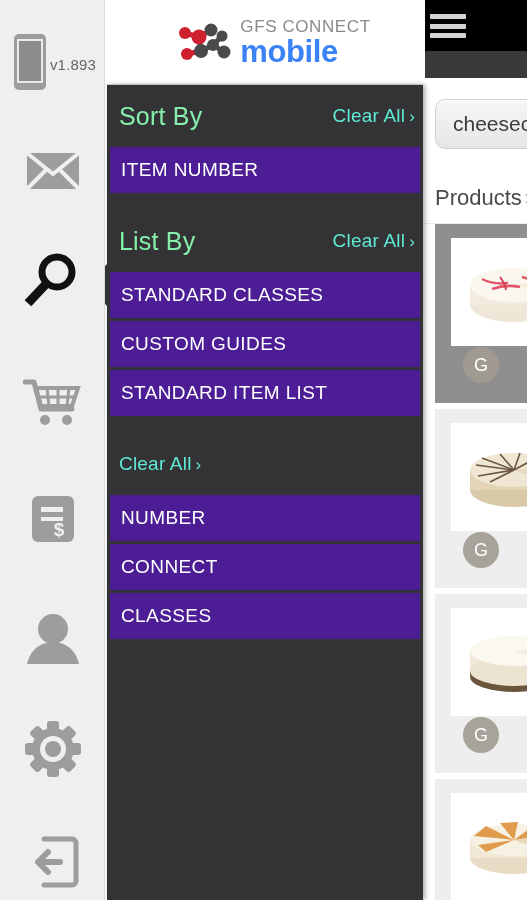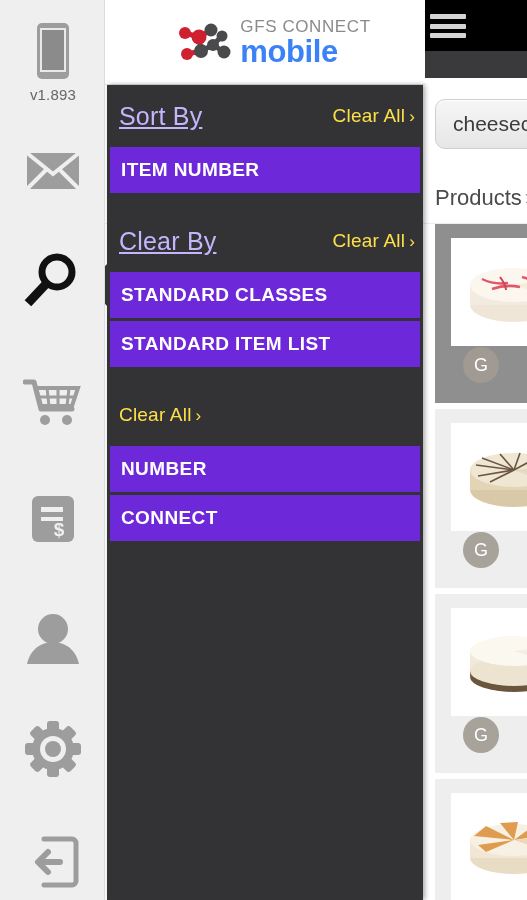--- a/index.html
+++ b/index.html
@@ -28,21 +28,21 @@
     height: 900px;
     background: #efefef;
     border-right: 1px solid #dcdcdc;
     z-index: 4;
   }
   .rail-item {
     position: absolute;
     left: 0;
     width: 106px;
     display: flex;
-    flex-direction: column;
+    flex-direction: row;
     align-items: center;
     justify-content: center;
   }
   .rail-caption {
     margin-top: 5px;
     font-size: 15px;
     color: #666;
     letter-spacing: .2px;
   }
   .rail-ico { display: block; }
@@ -72,42 +72,40 @@
 
   .sect-head {
     position: relative;
     height: 62px;
     display: flex;
     align-items: center;
     justify-content: space-between;
     padding: 0 8px 0 12px;
   }
   .sect-title {
-    color: #c4b5fd;
+    color: #86efac;
     font-size: 25px;
     font-weight: normal;
     letter-spacing: .2px;
-    text-decoration: underline;
   }
   .sect-clear {
-    color: #fde047;
+    color: #5eead4;
     font-size: 19px;
     letter-spacing: .2px;
     white-space: nowrap;
   }
   .sect-clear .chev { font-size: 17px; margin-left: 4px; }
 
   .opt-row {
     height: 46px;
     margin: 0 3px 3px 3px;
-    background: #6d28d9;
+    background: #4c1d95;
     display: flex;
     align-items: center;
     padding-left: 11px;
-    font-weight: bold;
   }
   .opt-label {
     color: #ffffff;
     font-size: 19px;
     letter-spacing: .4px;
   }
   .sect-gap { height: 14px; }
 
   
   .content {
@@ -412,40 +410,46 @@
       <span class="sect-title">Sort By</span>
       <span class="sect-clear"><span>Clear All</span><span class="chev">›</span></span>
     </div>
     <div class="opt-row">
       <span class="opt-label">ITEM NUMBER</span>
     </div>
 
     <div class="sect-gap"></div>
 
     <div class="sect-head">
-      <span class="sect-title">Clear By</span>
+      <span class="sect-title">List By</span>
       <span class="sect-clear"><span>Clear All</span><span class="chev">›</span></span>
     </div>
     <div class="opt-row">
       <span class="opt-label">STANDARD CLASSES</span>
+    </div>
+    <div class="opt-row">
+      <span class="opt-label">CUSTOM GUIDES</span>
     </div>
     <div class="opt-row">
       <span class="opt-label">STANDARD ITEM LIST</span>
     </div>
 
     <div class="sect-gap"></div>
 
     <div class="sect-head">
       <span class="sect-clear"><span>Clear All</span><span class="chev">›</span></span>
     </div>
     <div class="opt-row">
       <span class="opt-label">NUMBER</span>
     </div>
     <div class="opt-row">
       <span class="opt-label">CONNECT</span>
+    </div>
+    <div class="opt-row">
+      <span class="opt-label">CLASSES</span>
     </div>
   </div>
 
   <div class="rail">
 
     <div class="rail-item" style="top:14px;height:96px;">
       <svg class="rail-ico" width="40" height="60" viewBox="0 0 40 60">
         <rect x="4" y="2" width="32" height="56" rx="5" fill="#9d9d9d"></rect>
         <rect x="8" y="8" width="24" height="42" fill="#8b8b8b" stroke="#e9e9e9" stroke-width="2"></rect>
       </svg>

